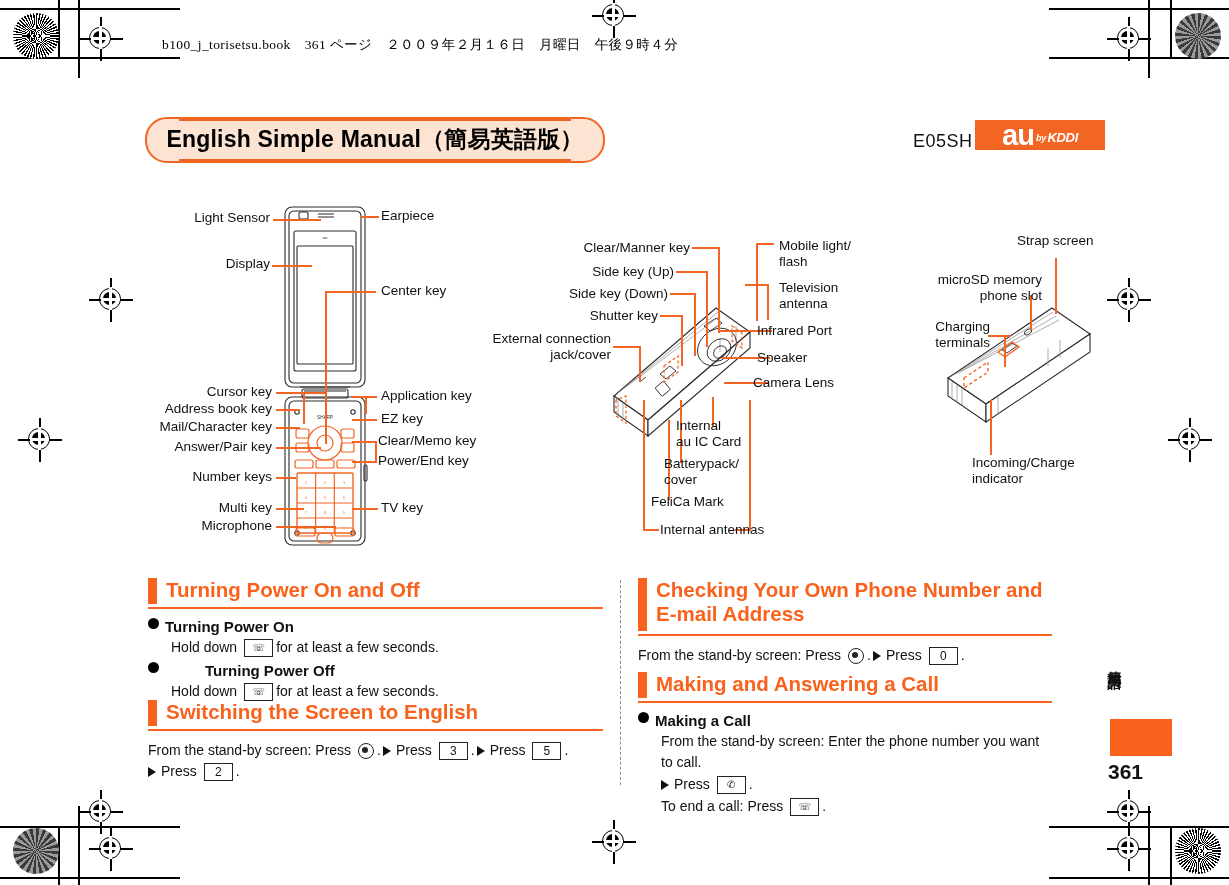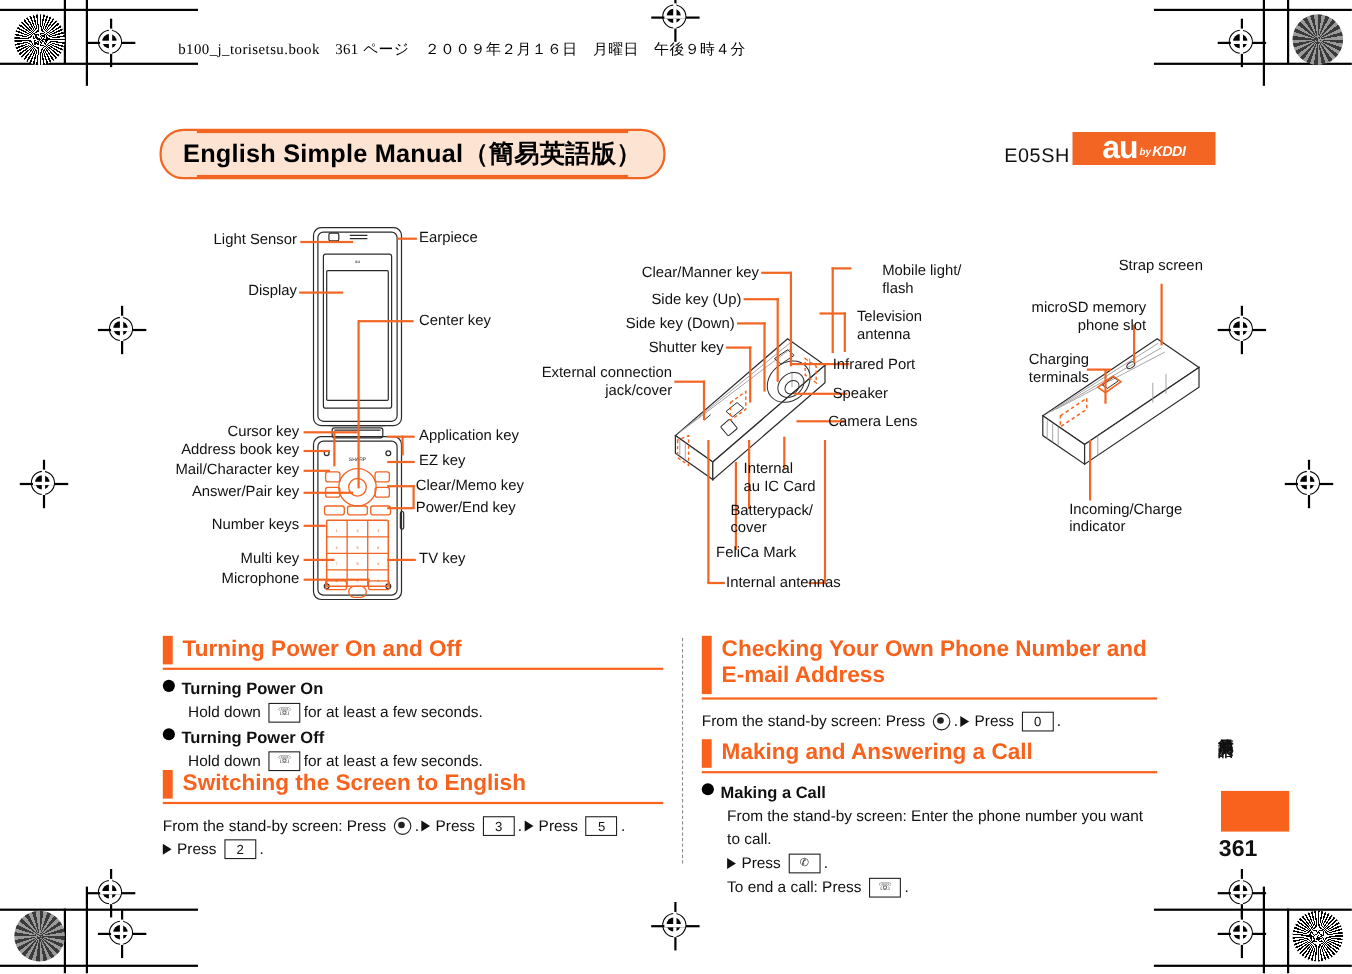--- a/index.html
+++ b/index.html
@@ -355,21 +355,21 @@
   <div class="leader h abs" style="left:735px;top:529px;width:16px;"></div>
 </div>
 
 <div class="lbl r abs" style="left:540px;top:240px;width:150px;">Clear/Manner key</div>
 <div class="lbl r abs" style="left:540px;top:264px;width:134px;">Side key (Up)</div>
 <div class="lbl r abs" style="left:530px;top:286px;width:138px;">Side key (Down)</div>
 <div class="lbl r abs" style="left:530px;top:308px;width:128px;">Shutter key</div>
 <div class="lbl r abs" style="left:478px;top:331px;width:133px;">External connection
 jack/cover</div>
 
-<div class="lbl l abs" style="left:802px;top:238px;width:110px;">Mobile light/
+<div class="lbl l abs" style="left:779px;top:238px;width:110px;">Mobile light/
 flash</div>
 <div class="lbl l abs" style="left:779px;top:280px;width:110px;">Television
 antenna</div>
 <div class="lbl l abs" style="left:757px;top:323px;width:130px;">Infrared Port</div>
 <div class="lbl l abs" style="left:757px;top:350px;width:130px;">Speaker</div>
 <div class="lbl l abs" style="left:753px;top:375px;width:130px;">Camera Lens</div>
 
 <div class="lbl l abs" style="left:676px;top:418px;width:90px;">Internal
 au IC Card</div>
 <div class="lbl l abs" style="left:664px;top:456px;width:95px;">Batterypack/
@@ -432,21 +432,21 @@
     <div class="bullet">
       <span class="dot"></span>
       <span>Turning Power On</span>
     </div>
     <div class="para" style="margin:2px 0 0 23px;">
       <span class="w">Hold down</span>
       <span class="keyend">☏</span>
       <span class="w">for at least a few seconds.</span>
     </div>
 
-    <div class="bullet" style="margin-top:4px;">
+    <div class="bullet" style="margin-top:4px;gap:40px;">
       <span class="dot"></span>
       <span>Turning Power Off</span>
     </div>
     <div class="para" style="margin:2px 0 0 23px;">
       <span class="w">Hold down</span>
       <span class="keyend">☏</span>
       <span class="w">for at least a few seconds.</span>
     </div>
   </div>
 </div>

